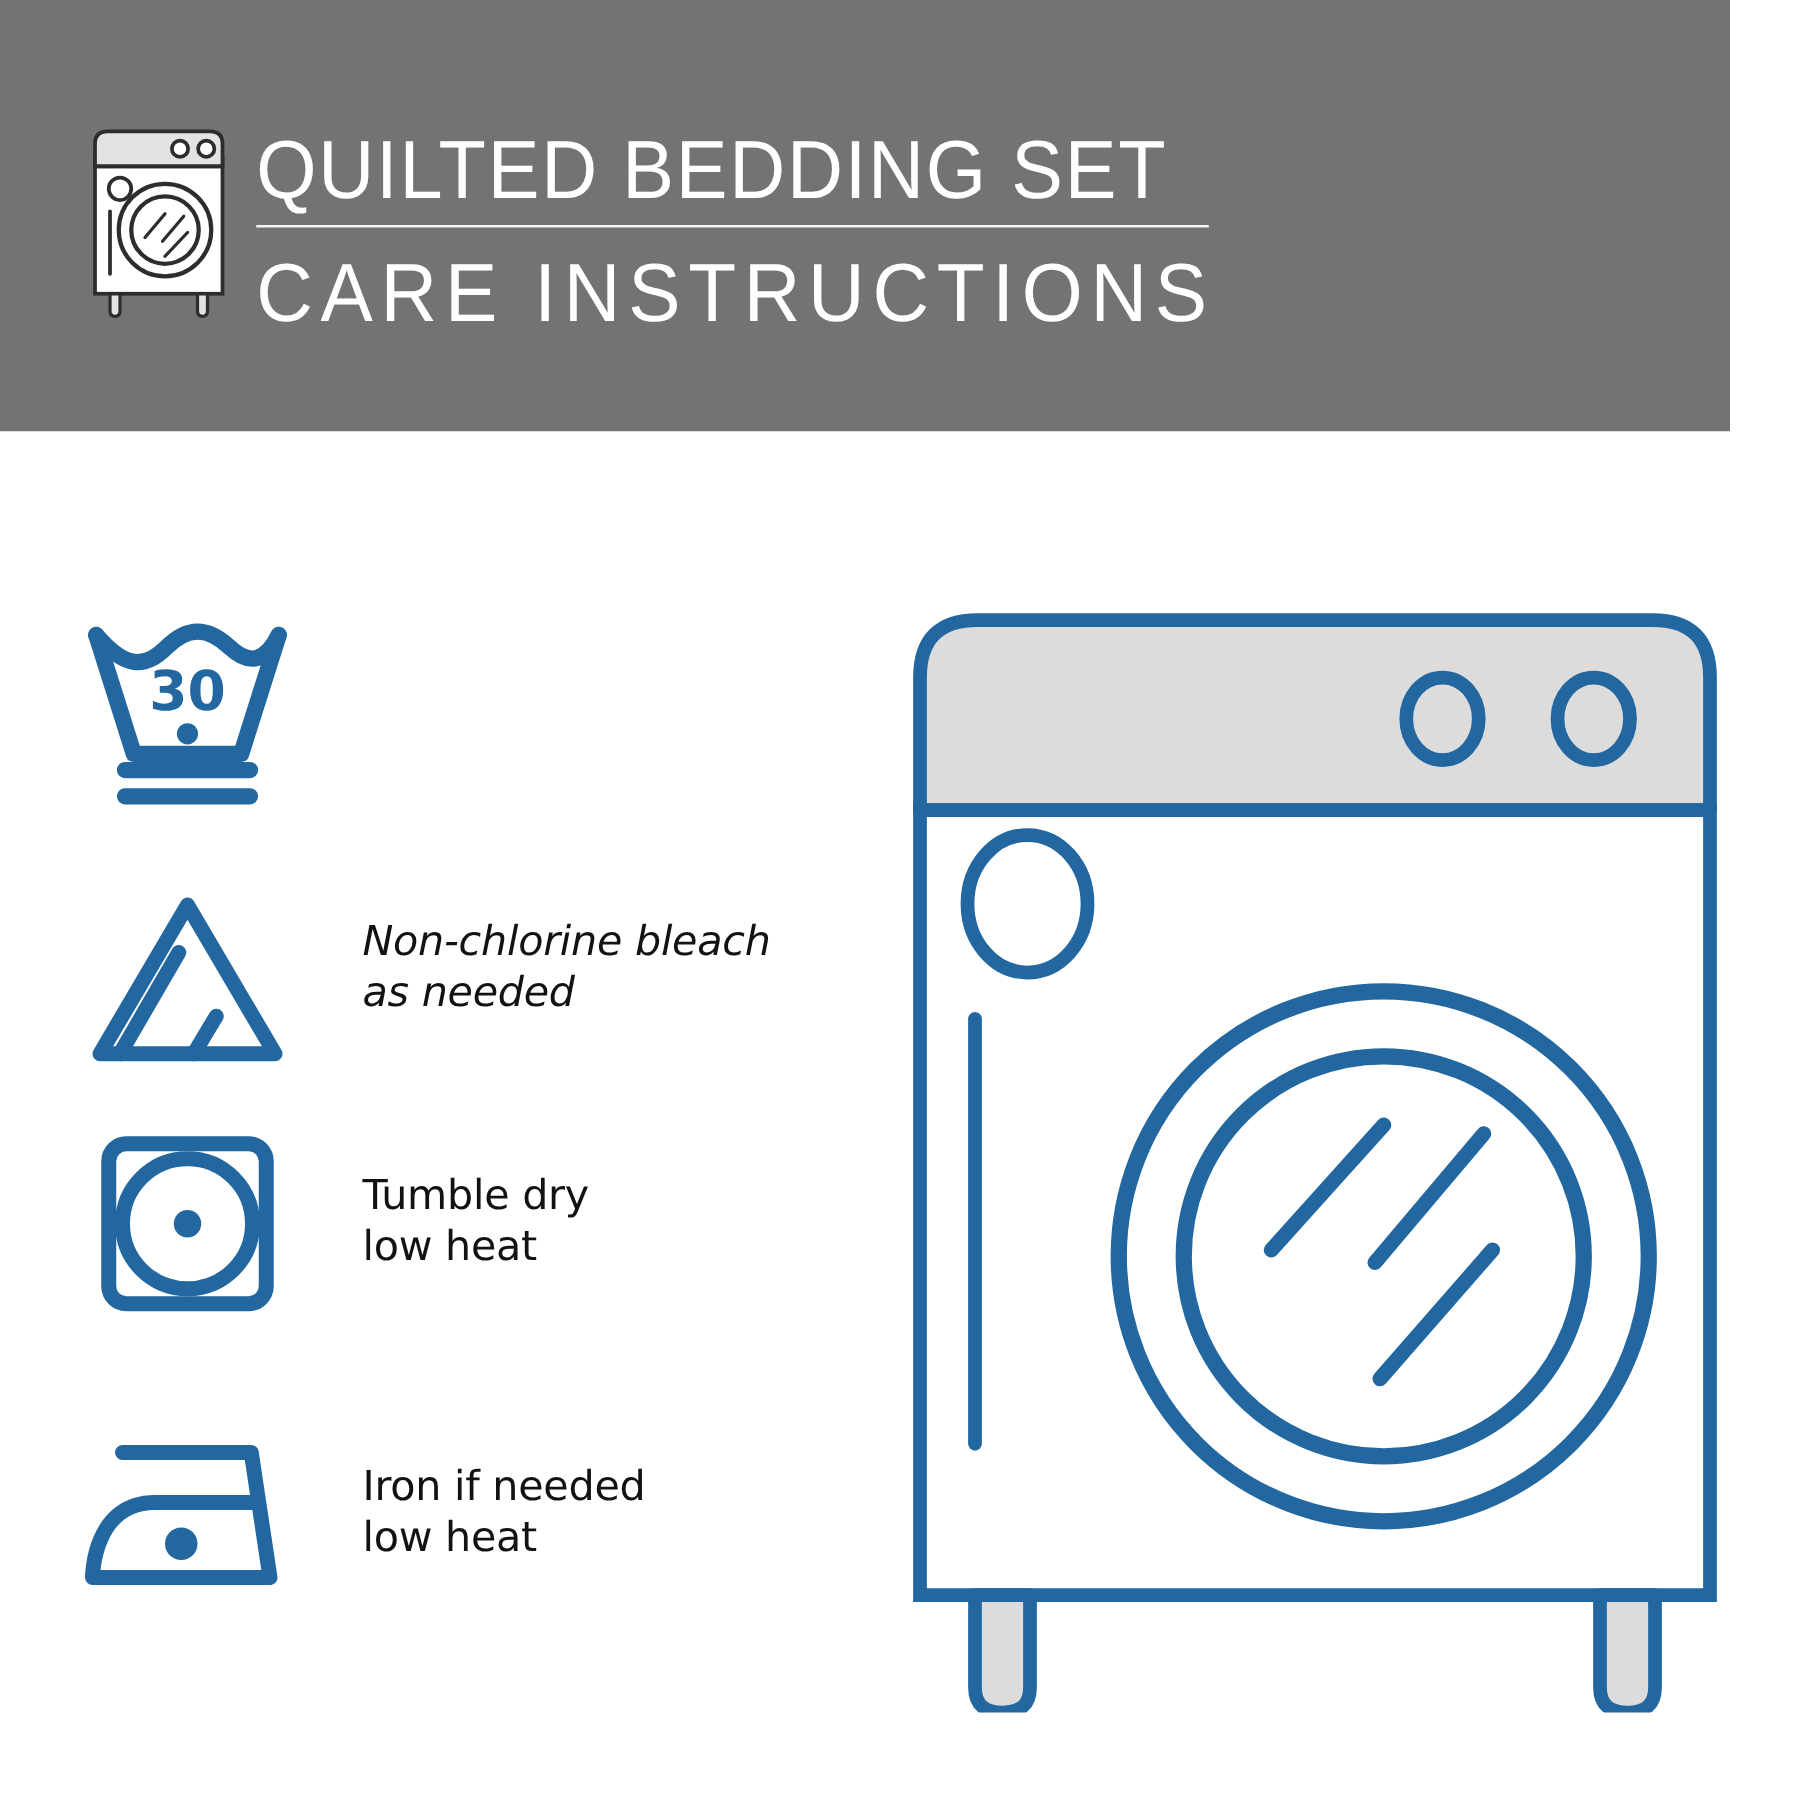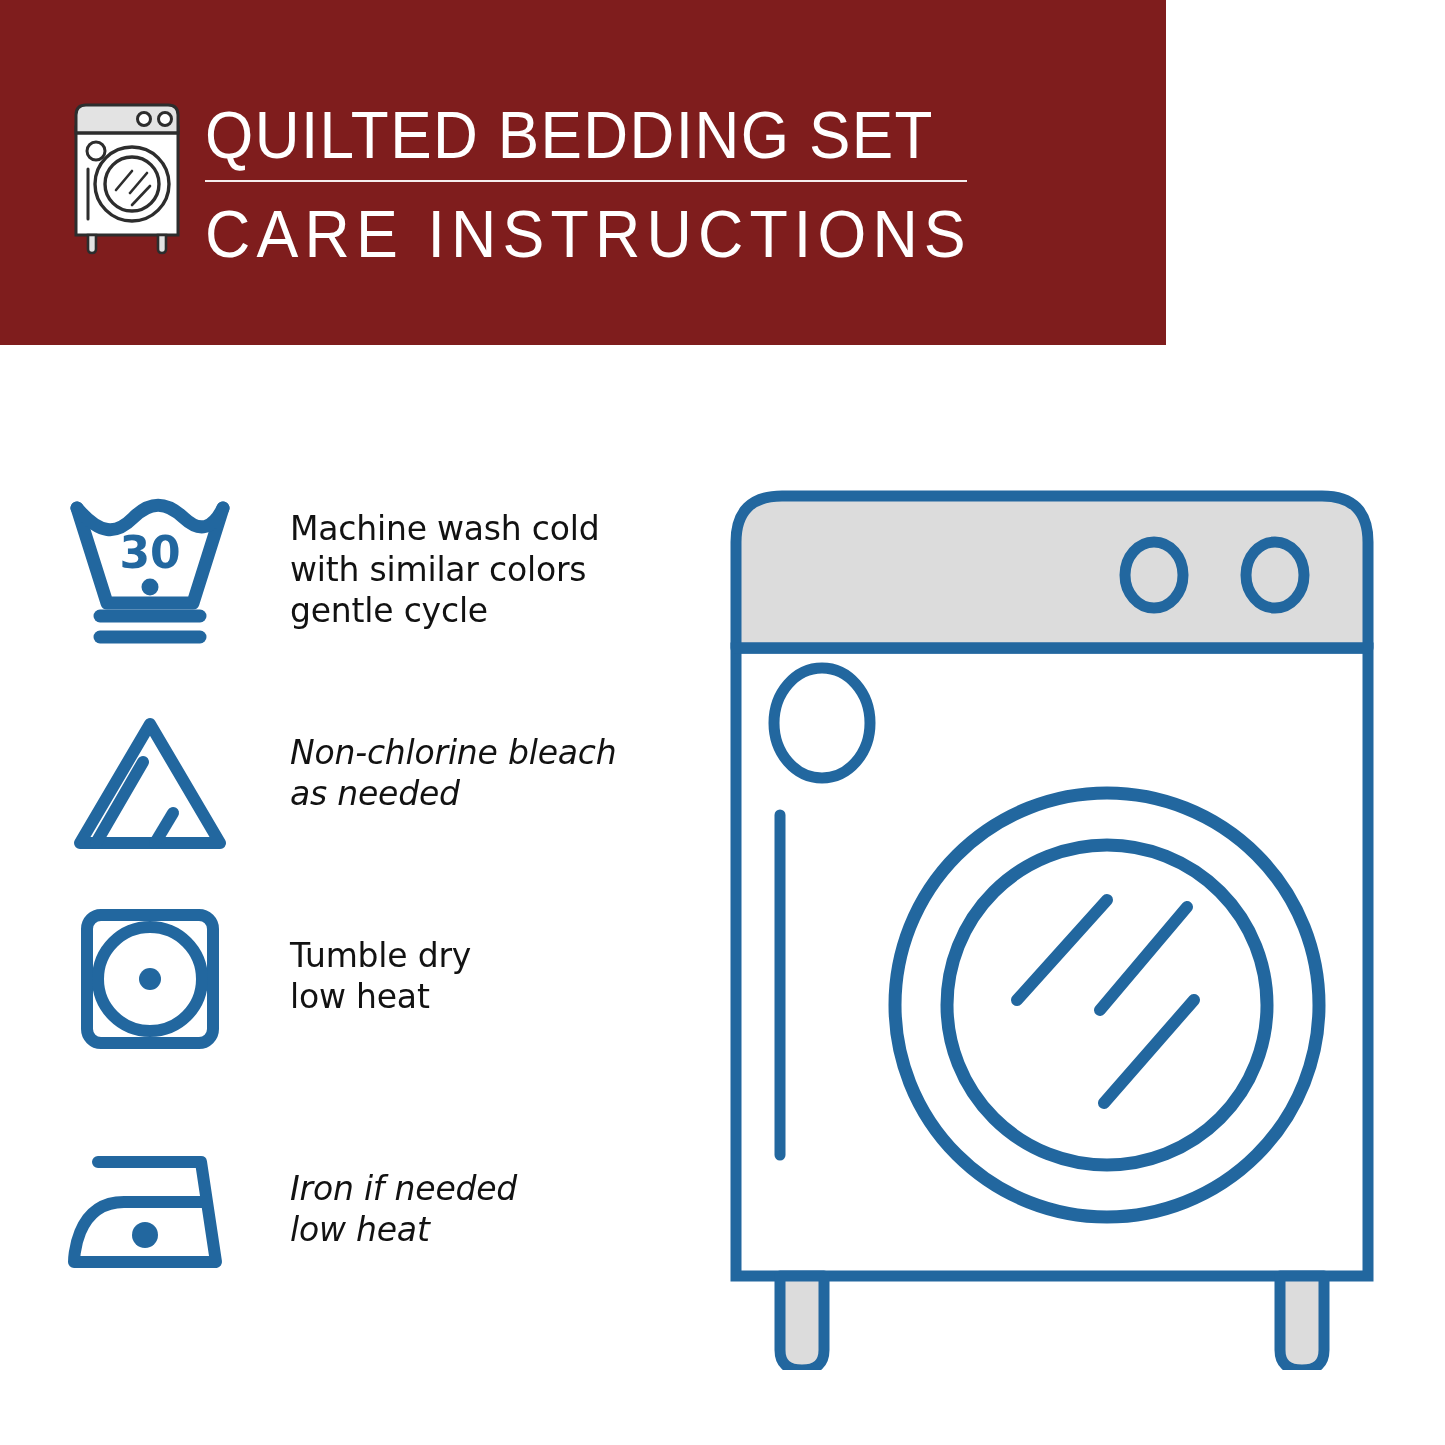--- a/index.html
+++ b/index.html
@@ -16,23 +16,23 @@
     height: 1445px;
     background: #ffffff;
     overflow: hidden;
   }
 
   
   .header-band {
     position: absolute;
     left: 0;
     top: 0;
-    width: 1166px;
+    width: 1384px;
     height: 345px;
-    background: #7f1d1d;
+    background: #737373;
   }
   .header-logo {
     position: absolute;
     left: 62px;
     top: 97px;
     width: 130px;
     height: 160px;
   }
   .header-text-block {
     position: absolute;
@@ -110,21 +110,21 @@
     font-size: 33px;
     font-weight: 400;
     color: #121212;
     line-height: 41px;
     letter-spacing: -0.2px;
     white-space: pre-line;
   }
   .care-label-0 { padding-top: 18px; }
   .care-label-1 { padding-top: 22px; font-style: italic; }
   .care-label-2 { padding-top: 30px; }
-  .care-label-3 { padding-top: 28px; font-style: italic; }
+  .care-label-3 { padding-top: 28px; }
 
   
   .machine-illustration {
     position: absolute;
     left: 722px;
     top: 470px;
     width: 660px;
     height: 900px;
   }
 </style>
@@ -178,23 +178,20 @@
             <path d="M17 18 C40 45 56 45 73 28 C90 11 106 11 124 28 C139 42 152 40 163 18"></path>
           </g>
           <g fill="none" stroke="#22679f" stroke-width="13" stroke-linecap="round">
             <line x1="40" y1="126" x2="140" y2="126"></line>
             <line x1="40" y1="147" x2="140" y2="147"></line>
           </g>
           <text x="90" y="78" text-anchor="middle" font-family="DejaVu Sans, sans-serif" font-size="44" font-weight="700" fill="#22679f">30</text>
           <circle cx="90" cy="97" r="8.5" fill="#22679f"></circle>
         </svg>
       </div>
-      <div class="care-label care-label-0">Machine wash cold
-with similar colors
-gentle cycle</div>
     </div>
 
     <div class="care-row care-row-1">
       <div class="care-icon care-icon-1">
         <svg viewBox="0 0 180 150" width="180" height="150" aria-hidden="true">
           <g fill="none" stroke="#22679f" stroke-width="12" stroke-linecap="round" stroke-linejoin="round">
             <path d="M90 14 L160 133 L20 133 Z"></path>
             <line x1="83" y1="52" x2="36" y2="133"></line>
             <line x1="113" y1="103" x2="95" y2="133"></line>
           </g>

